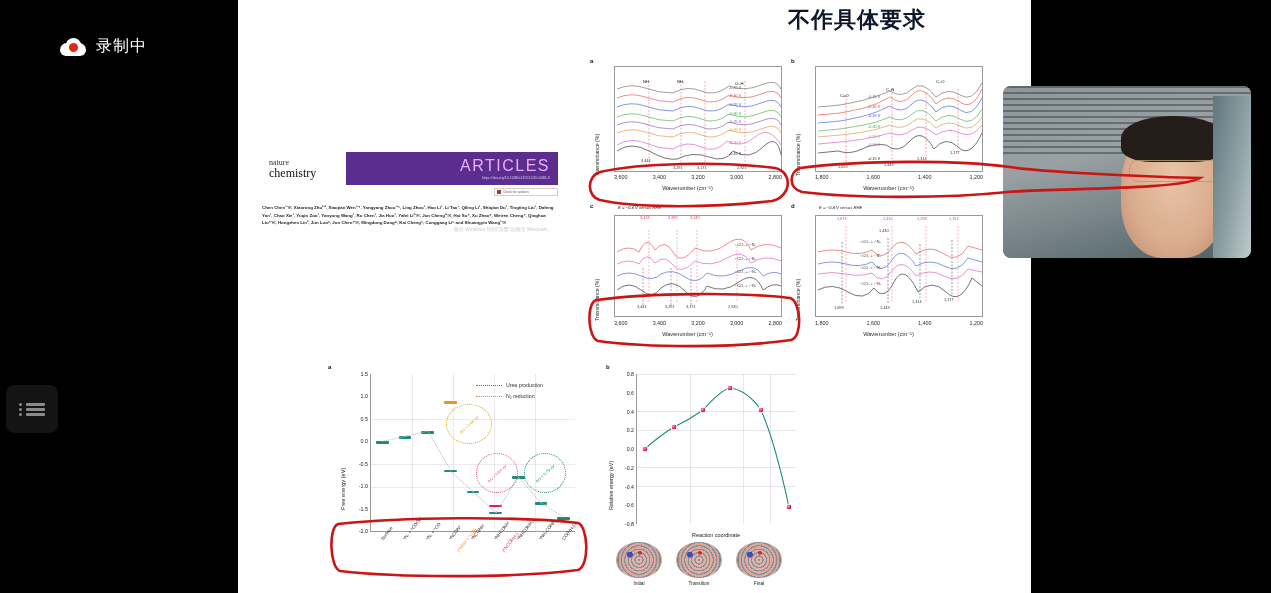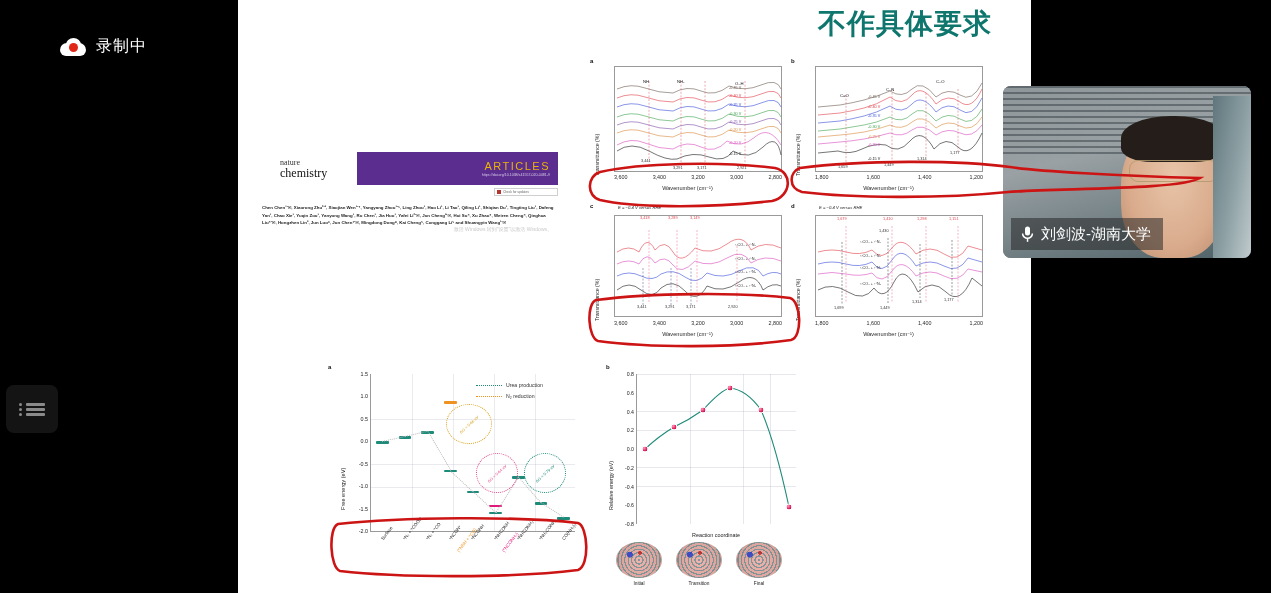--- a/index.html
+++ b/index.html
@@ -45,40 +45,40 @@
   
   #slide {
     position:absolute; left:238px; top:0; width:793px; height:593px;
     background:#ffffff; overflow:hidden;
   }
   #slide-title {
     position:absolute; left:40px; top:20px;
     font-size:27px; font-weight:bold; color:#d4145a; letter-spacing:1px;
   }
   #slide-note {
-    position:absolute; left:580px; top:5px;
-    font-size:28px; font-weight:bold; color:#0f766e; letter-spacing:1px;
+    position:absolute; left:550px; top:5px;
+    font-size:22px; font-weight:bold; color:#0f172a; letter-spacing:1px;
   }
 
   
   #paper-card { position:absolute; left:24px; top:152px; width:296px; }
   #paper-banner { display:flex; height:33px; }
   #paper-brand {
     width:84px; background:#fff; border-right:1px solid #fff;
     display:flex; flex-direction:column; justify-content:center;
-    padding-left:7px; line-height:1;margin-left:11px;
+    padding-left:7px; line-height:1;
   }
   #paper-brand .b1 { font-family:"Liberation Serif",serif; font-size:8px; color:#333; }
   #paper-brand .b2 { font-family:"Liberation Serif",serif; font-size:12px; color:#111; }
   #paper-artbar {
     flex:1; background:#5b2d8e; position:relative;
     display:flex; flex-direction:column; align-items:flex-end;
     justify-content:center; padding-right:8px;
   }
-  #paper-artbar .art-word { color:#eab308; font-size:11px; letter-spacing:1.5px; }
+  #paper-artbar .art-word { color:#f0abfc; font-size:16px; letter-spacing:1.5px; }
   #paper-artbar .art-doi { color:#d9ccec; font-size:3.6px; margin-top:1px; }
   #paper-update {
     margin-top:3px; margin-left:auto; width:64px; height:8px;
     border:0.5px solid #cfcfcf; display:flex; align-items:center; gap:2px;
     padding-left:2px;
   }
   #paper-update .u-sq { width:4px; height:4px; background:#b5342b; }
   #paper-update .u-tx { font-size:3.2px; color:#666; }
   #paper-title {
     margin-top:9px; font-size:10.5px; font-weight:bold; color:#111; line-height:1.35;
@@ -537,28 +537,20 @@
 <div style="position:absolute;left:1003px;top:86px;width:248px;height:172px;border-radius:8px;overflow:hidden;background:#70797c;">
   <div style="position:absolute;inset:0;background:
         linear-gradient(165deg,#8d9498 0%,#9aa1a4 38%,#7e8a8e 60%,#4e6166 100%);"></div>
   <div style="position:absolute;left:0;top:0;width:100%;height:42%;background:
         repeating-linear-gradient(to bottom, rgba(60,70,75,.55) 0 2px, rgba(150,158,162,.25) 2px 6px);"></div>
   <div style="position:absolute;left:118px;top:38px;width:104px;height:134px;border-radius:46% 46% 40% 40%;
         background:radial-gradient(ellipse at 50% 38%, #e8c4a8 0%, #d9ab8c 62%, #b98a6c 100%);"></div>
   <div style="position:absolute;left:118px;top:30px;width:104px;height:46px;border-radius:48% 48% 30% 30%;background:#241d19;"></div>
   <div style="position:absolute;left:126px;top:74px;width:90px;height:22px;border:1.6px solid #b09a6c;border-radius:9px;opacity:.85;"></div>
   <div style="position:absolute;left:210px;top:10px;width:40px;height:162px;background:linear-gradient(100deg,#5f767c,#8fa2a6 55%,#c4ced0);"></div>
-  <div style="position:absolute;left:8px;bottom:8px;height:32px;display:flex;align-items:center;gap:7px;padding:0 12px 0 10px;background:rgba(40,40,40,.55);">
-    <svg width="13" height="17" viewBox="0 0 13 17">
-      <rect x="4" y="0.5" width="5" height="9" rx="2.5" fill="#fff"></rect>
-      <path d="M1.6 7.4a4.9 4.9 0 0 0 9.8 0" fill="none" stroke="#fff" stroke-width="1.5"></path>
-      <rect x="5.8" y="12.2" width="1.5" height="3.6" fill="#fff"></rect>
-    </svg>
-    <span style="color:#fff;font-size:15px;white-space:nowrap;">刘剑波-湖南大学</span>
-  </div>
 </div>
 
 <svg id="ann-layer">
   <g fill="none" stroke="#cc1414" stroke-width="2.6" stroke-linecap="round">
     <path d="M600,172 C640,163 720,161 775,168 C793,172 792,196 772,201
              C700,209 630,207 600,200 C586,196 587,176 600,172Z"></path>
     <path d="M800,168 C860,160 960,160 1010,167 C1035,171 1120,176 1200,178
              C1180,190 1060,188 1008,192 C940,199 850,198 802,192
              C788,188 789,172 800,168Z"></path>
     <path d="M596,300 C650,293 740,292 790,298 C801,301 803,337 791,340

